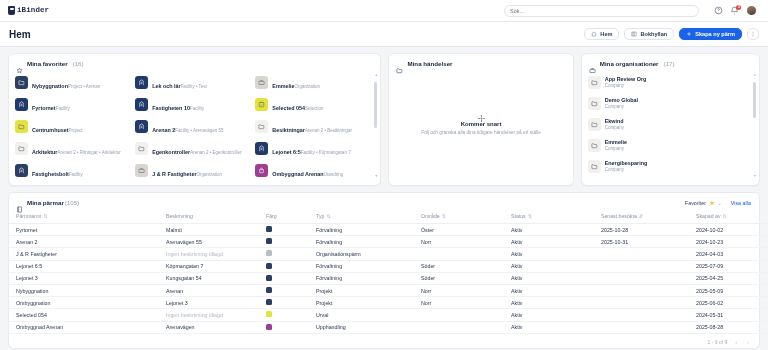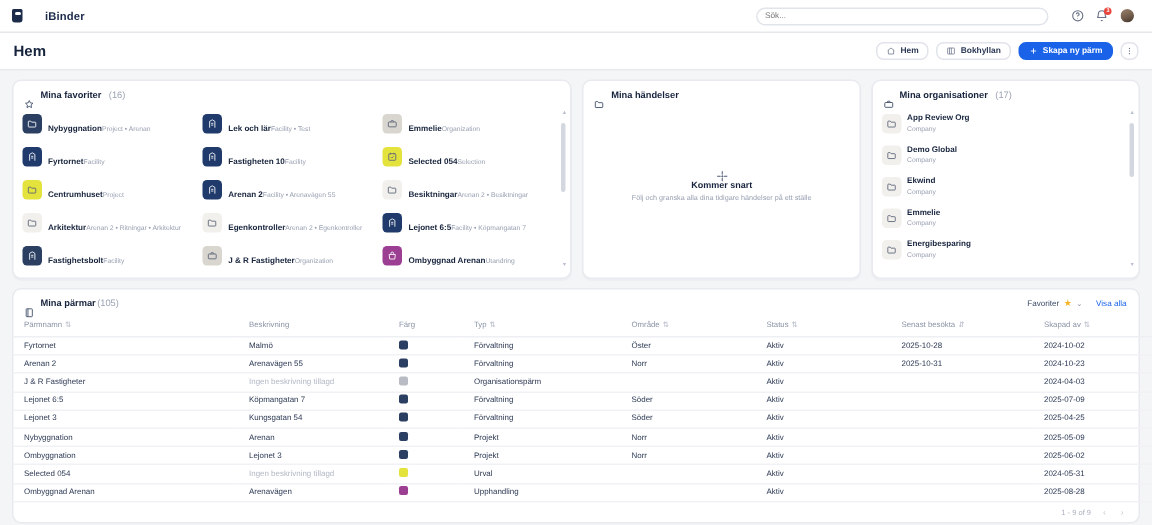--- a/index.html
+++ b/index.html
@@ -14,21 +14,21 @@
   
   .topbar {
     height: 22px;
     background: #ffffff;
     border-bottom: 1px solid #e6e8ec;
     display: flex;
     align-items: center;
     padding: 0 8px;
     gap: 6px;
   }
-  .brand { display: flex; align-items: flex-end; gap: 15px; }
+  .brand { display: flex; align-items: flex-start; gap: 2px; font-family: Liberation Mono, monospace; }
   .brand-mark {
     width: 7px; height: 9px;
     background: #1c2b4a;
     border-radius: 1px 1px 2px 2px;
     position: relative;
   }
   .brand-mark:after{
     content:""; position:absolute; left:1.5px; top:1.5px;
     width:4px; height:2px; background:#fff; border-radius:1px;
   }

